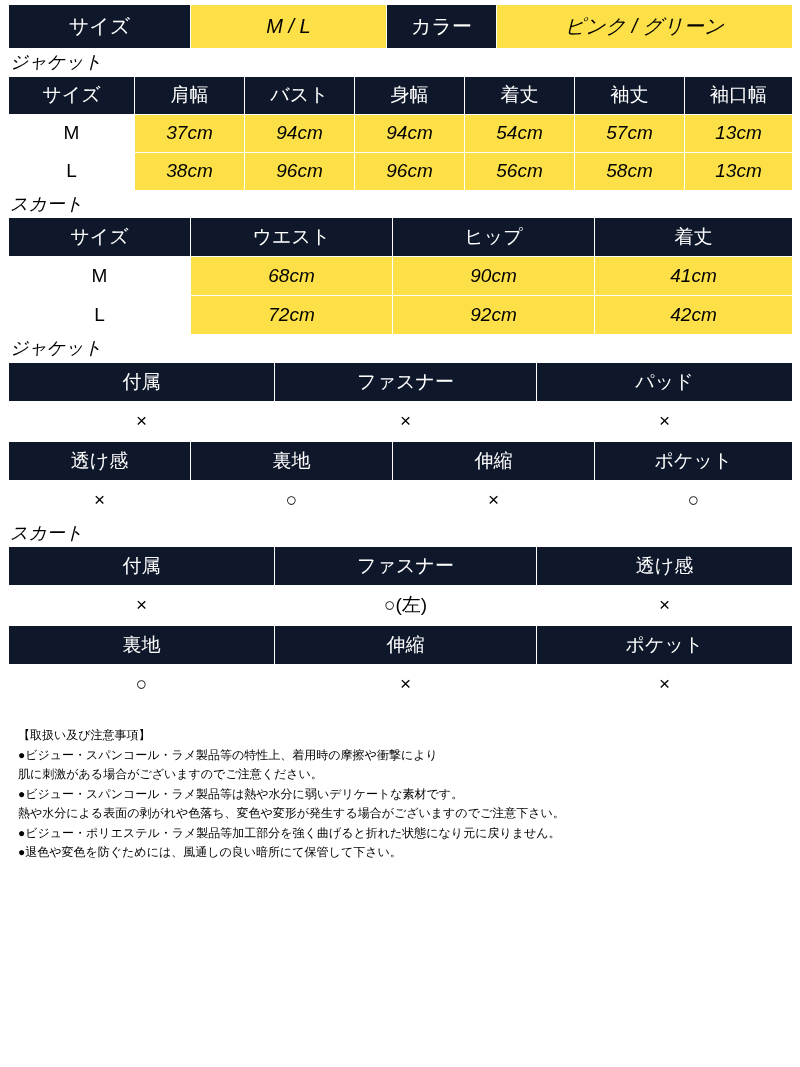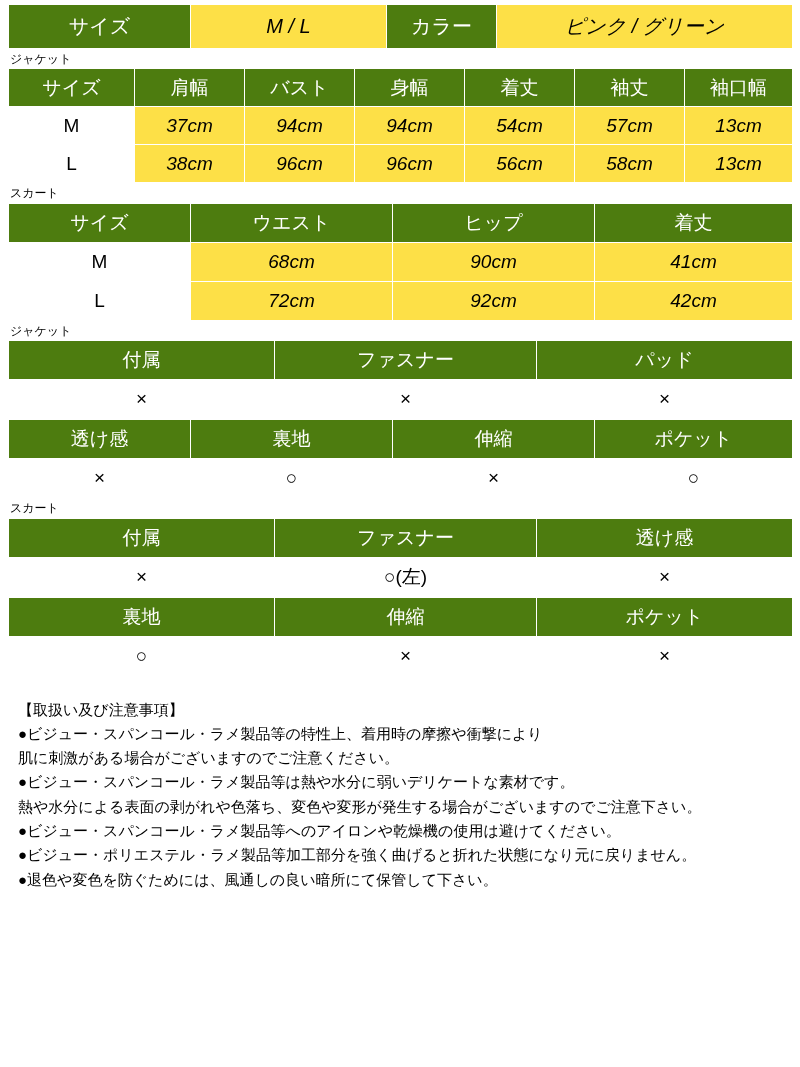--- a/index.html
+++ b/index.html
@@ -28,53 +28,54 @@
     border: 1px solid #ffffff;
     text-align: center;
     vertical-align: middle;
     font-weight: normal;
     font-size: 19px;
     padding: 0;
     height: 38px;
     background: #ffffff;
   }
   .hdr {
-    background: #4d7c0f;
+    background: #0f172a;
     color: #ffffff;
     font-size: 19px;
   }
   .cell {
     background: #fde047;
     color: #000000;
     font-style: italic;
   }
   .cell-alt {
     background: #ffffff;
     color: #000000;
   }
   .section-label {
-    font-size: 12px;
+    font-size: 18px;
     color: #000000;
     padding: 3px 0 2px 2px;
     line-height: 1.2;
+    font-style: italic;
   }
   .t-top td {
     height: 43px;
     font-size: 20px;
   }
   .t-spec td {
     height: 37px;
   }
   .t-skirt td {
     height: 38px;
   }
   .notes {
     margin-top: 22px;
     padding: 0 6px 0 10px;
-    font-size: 15px;
+    font-size: 12px;
     line-height: 1.62;
     color: #000000;
   }
   .notes div {
     white-space: nowrap;
   }
 </style>
 </head>
 <body>
 
@@ -251,18 +252,17 @@
       </tr>
     </tbody>
   </table>
 
   <div class="notes">
     <div>【取扱い及び注意事項】</div>
     <div>●ビジュー・スパンコール・ラメ製品等の特性上、着用時の摩擦や衝撃により</div>
     <div>肌に刺激がある場合がございますのでご注意ください。</div>
     <div>●ビジュー・スパンコール・ラメ製品等は熱や水分に弱いデリケートな素材です。</div>
     <div>熱や水分による表面の剥がれや色落ち、変色や変形が発生する場合がございますのでご注意下さい。</div>
-    <div>●ビジュー・スパンコール・ラメ製品等へのアイロンや乾燥機の使用は避けてください。</div>
     <div>●ビジュー・ポリエステル・ラメ製品等加工部分を強く曲げると折れた状態になり元に戻りません。</div>
     <div>●退色や変色を防ぐためには、風通しの良い暗所にて保管して下さい。</div>
   </div>
 
 </div>
 
 </body></html>

